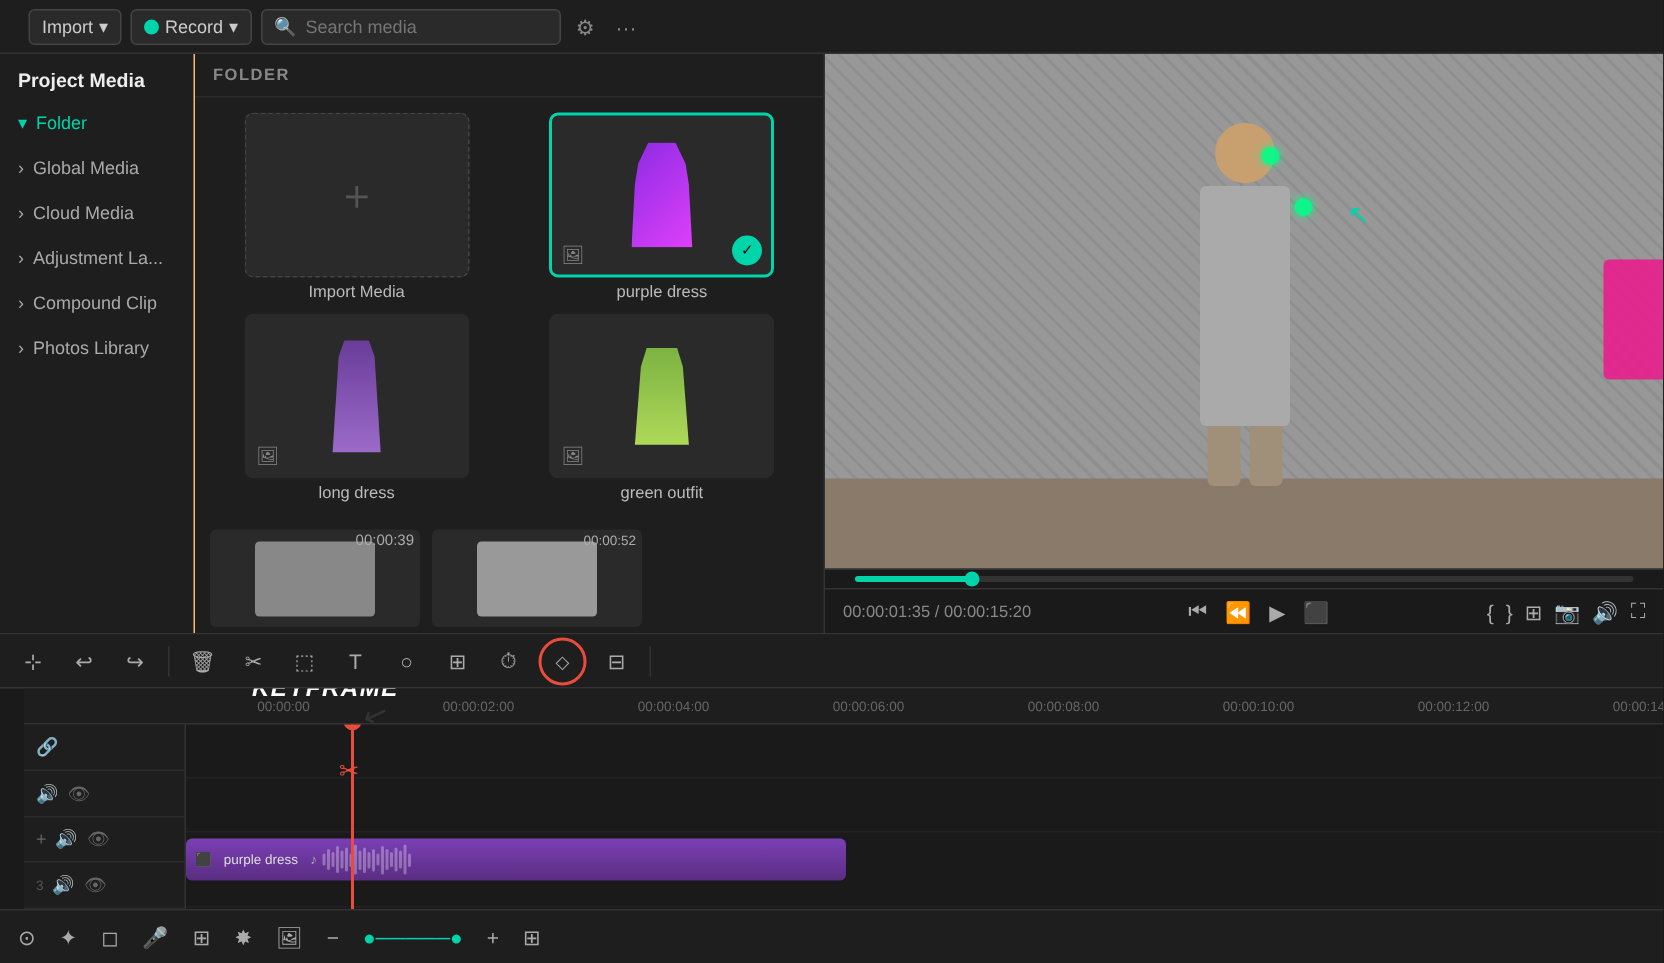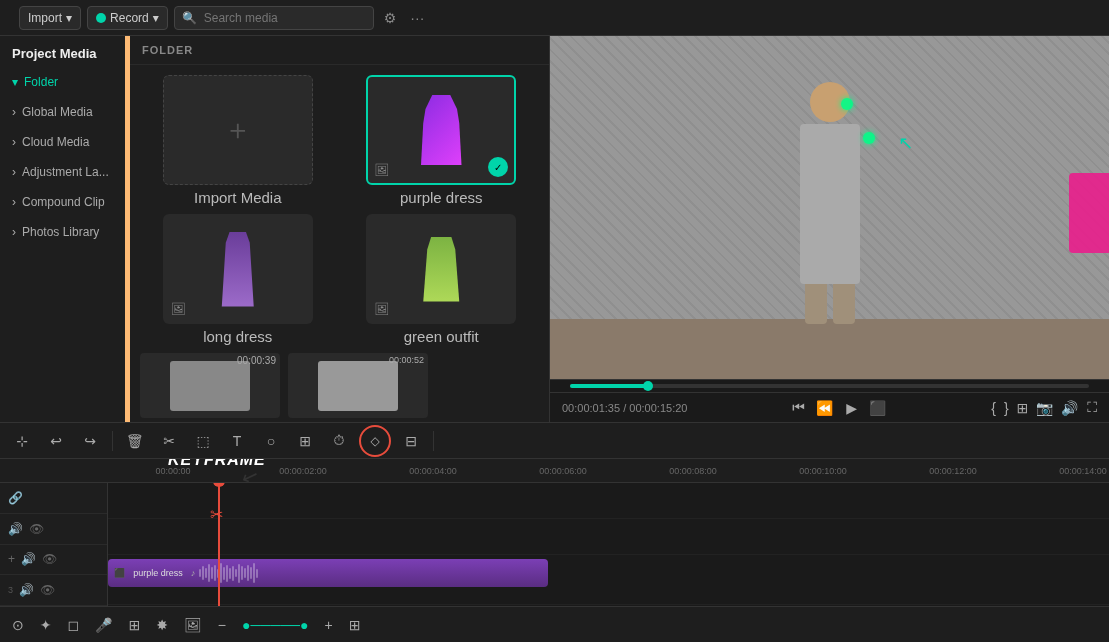--- a/index.html
+++ b/index.html
@@ -78,21 +78,21 @@
     .main-layout {
       display: flex;
       flex: 1;
       overflow: hidden;
     }
 
     
     .left-sidebar {
       width: 130px;
       background: #1e1e1e;
-      border-right: 5px solid #fdba74;
+      border-right: 1px solid #fdba74;
       display: flex;
       flex-direction: column;
       flex-shrink: 0;
     }
     .sidebar-header {
       padding: 10px 12px 6px;
       font-size: 13px;
       font-weight: 600;
       color: #eee;
     }
@@ -175,21 +175,21 @@
     }
     .image-icon {
       position: absolute;
       bottom: 6px;
       left: 6px;
       color: #888;
       font-size: 12px;
     }
     .media-label {
       margin-top: 4px;
-      font-size: 15px;
+      font-size: 11px;
       color: #bbb;
       text-align: center;
     }
 
     
     .dress-purple {
       width: 45px;
       height: 70px;
       background: linear-gradient(135deg, #8b2be2, #e040fb);
       clip-path: polygon(30% 0%, 70% 0%, 85% 20%, 90% 40%, 95% 100%, 5% 100%, 10% 40%, 15% 20%);
@@ -727,21 +727,21 @@
     <span class="tool-btn">⊞</span>
     <span class="tool-btn">⏱</span>
 
     <div style="position:relative; display:flex; align-items:center; justify-content:center;">
       <span class="tool-btn keyframe-btn" style="color:#aaa; font-size:12px;">◇</span>
     </div>
     <span class="tool-btn">⊟</span>
     <div class="divider-v"></div>
   </div>
 
-  <div style="flex:1; display:flex; flex-direction:column; overflow:hidden; position:relative;">
+  <div style="flex:1; display:flex; flex-direction:column; overflow:hidden; position:relative;padding-left:16px;">
 
     <div class="keyframe-label">KEYFRAME</div>
     <div class="keyframe-arrow">↙</div>
 
     <div class="timeline-ruler">
       <div class="ruler-ticks">
         <div class="ruler-tick">00:00:00</div>
         <div class="ruler-tick">00:00:02:00</div>
         <div class="ruler-tick">00:00:04:00</div>
         <div class="ruler-tick">00:00:06:00</div>

